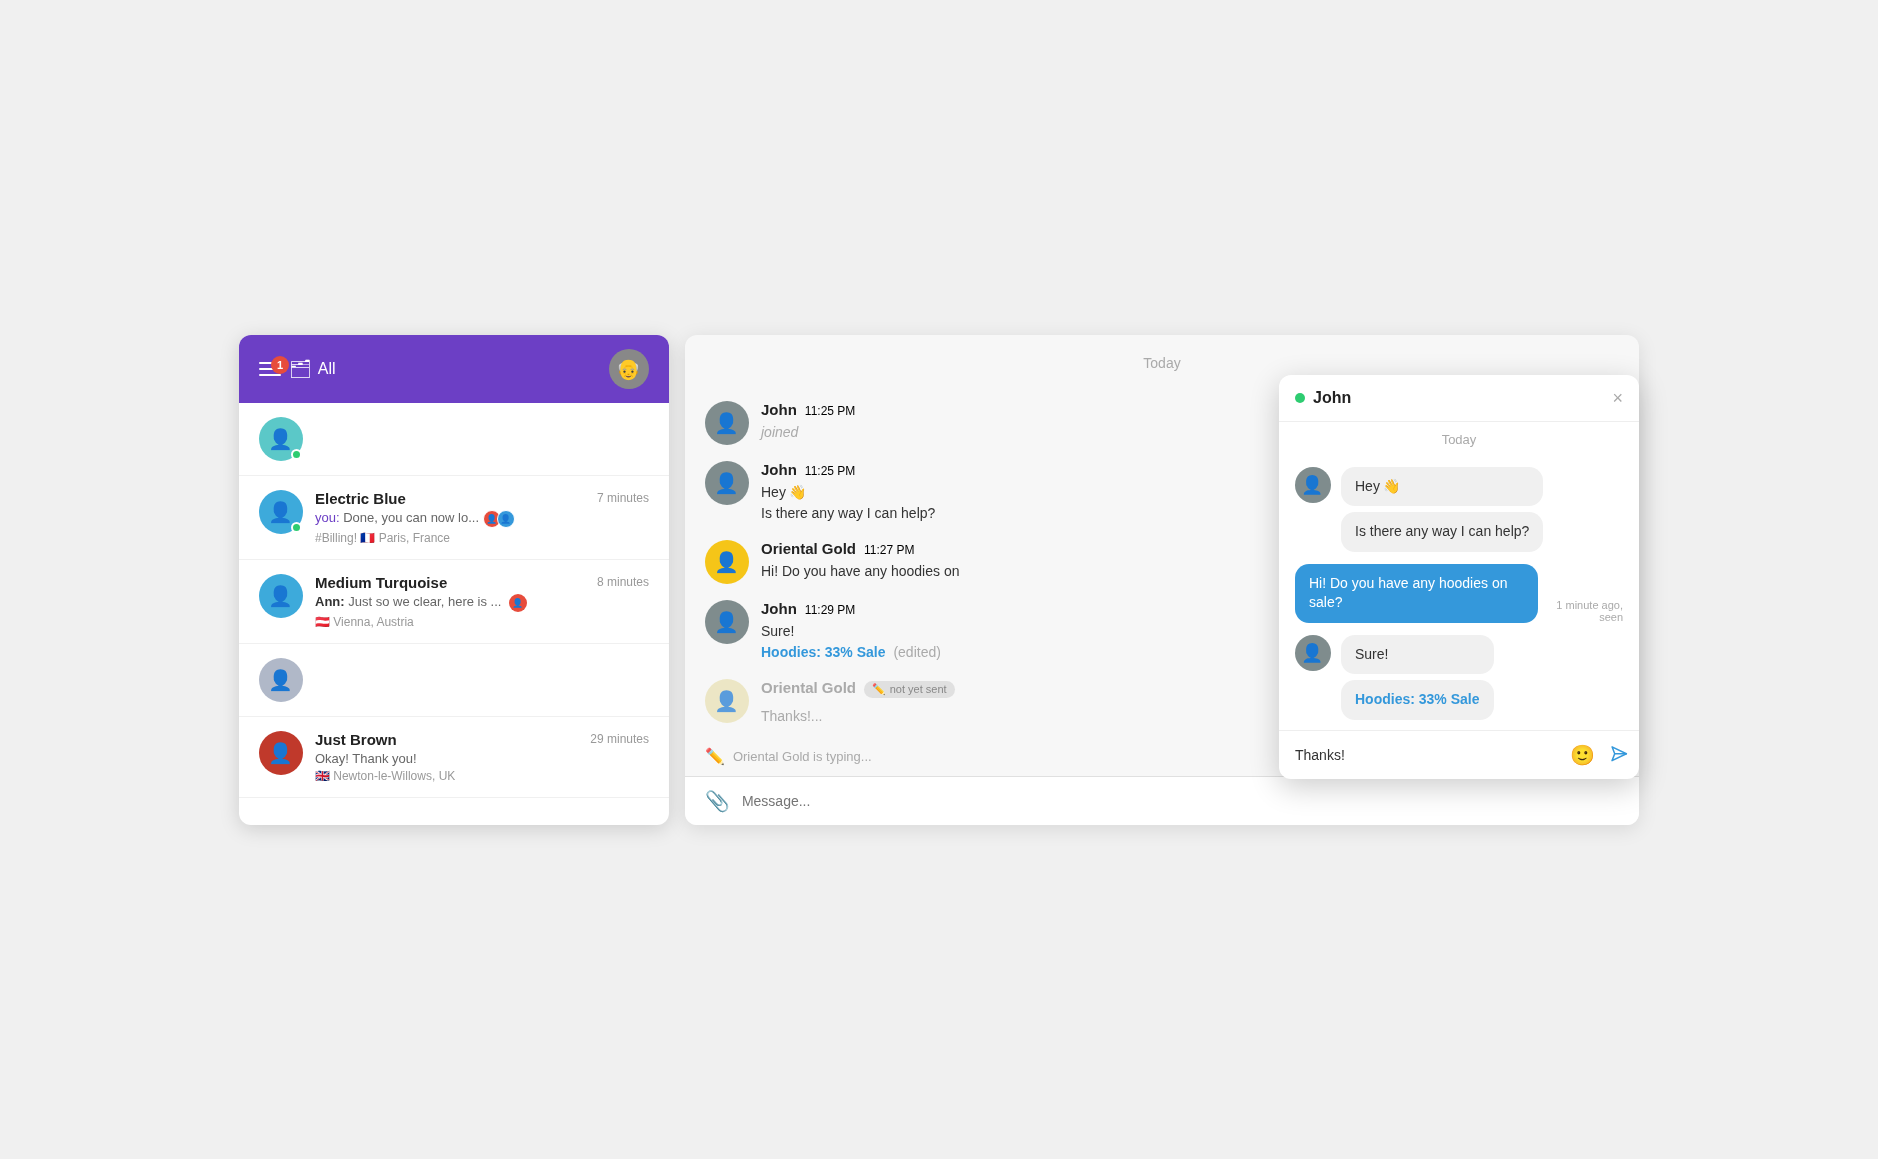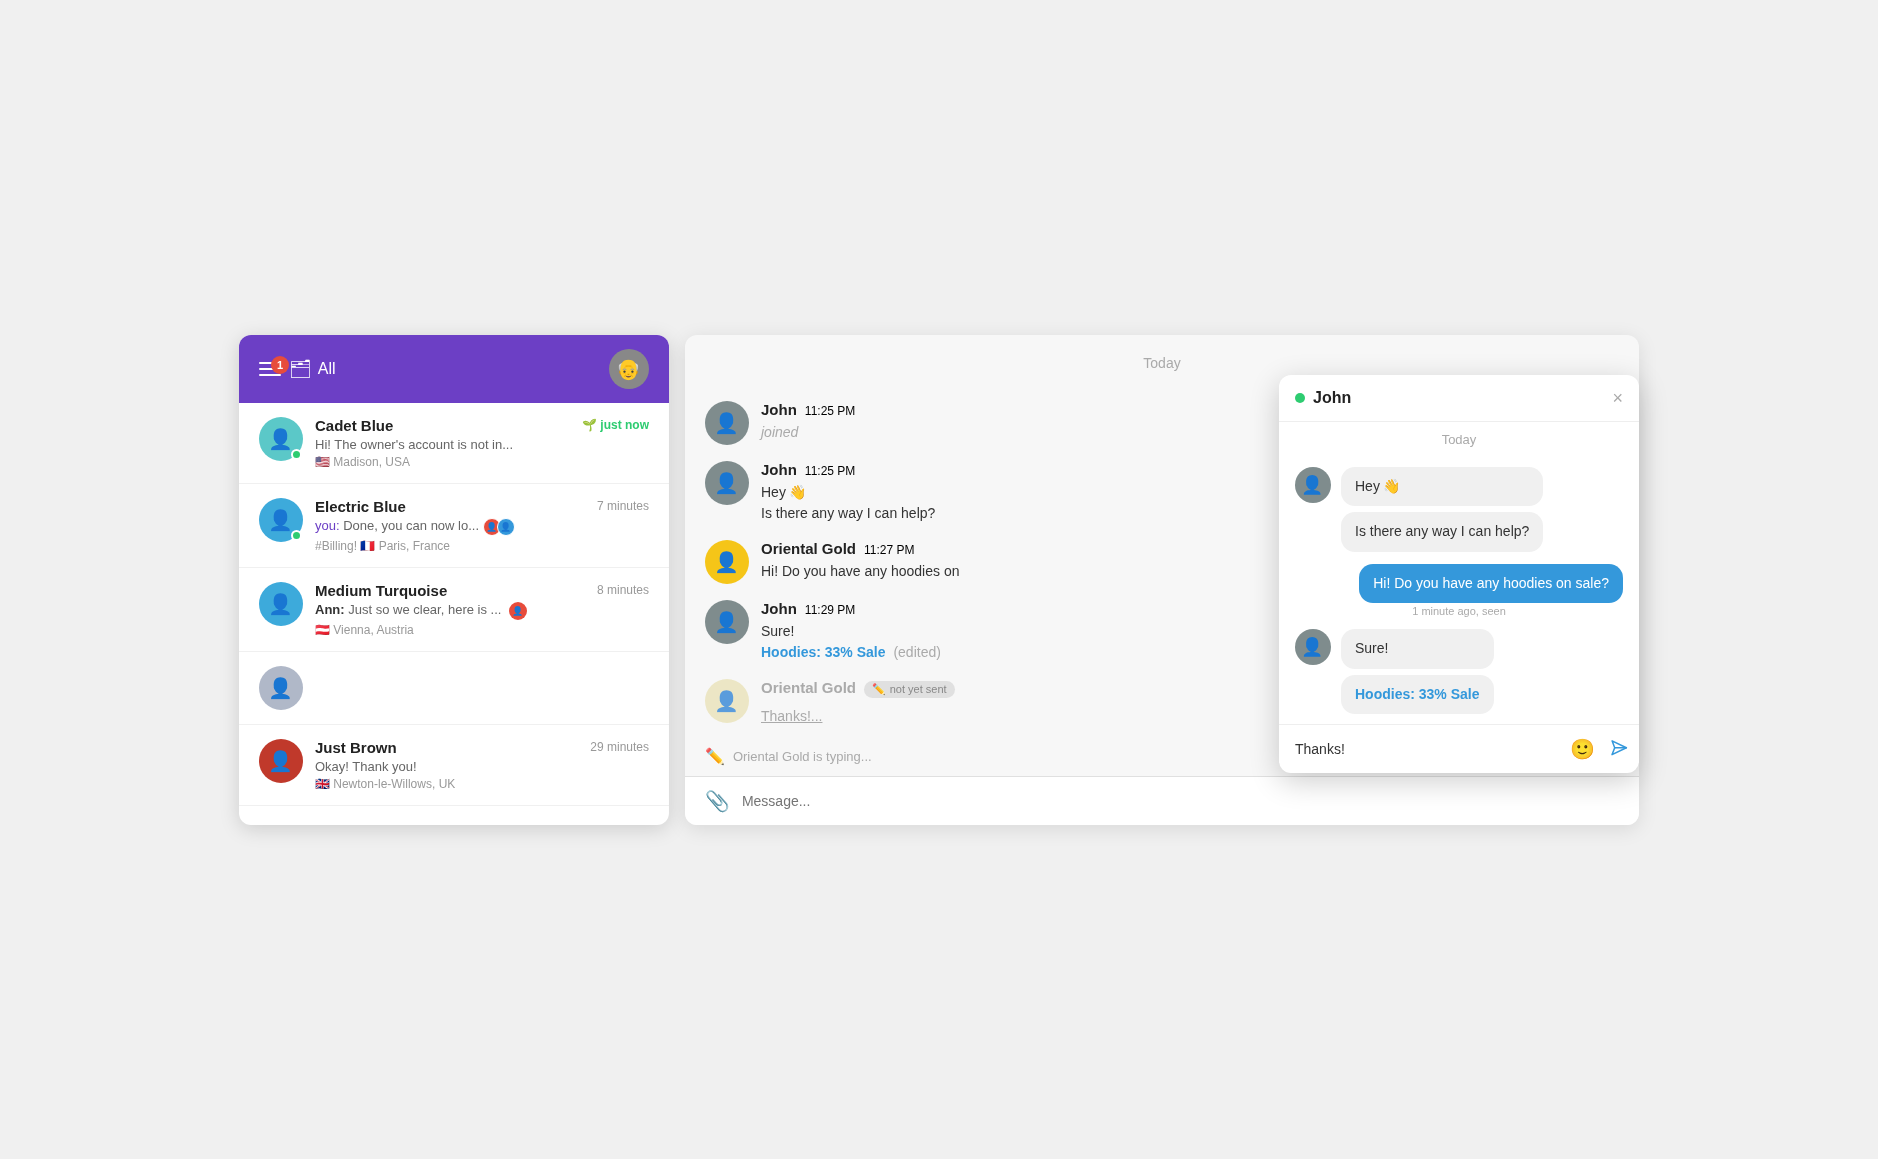--- a/index.html
+++ b/index.html
@@ -529,28 +529,20 @@
       </div>
     </div>
 
     <div class="conv-items">
 
       <div class="conv-item">
         <div class="conv-avatar av-cadet" style="color:#fff;">
           <span>👤</span>
           <div class="online-dot"></div>
         </div>
-        <div class="conv-body">
-          <div class="conv-top">
-            <span class="conv-name">Cadet Blue</span>
-            <span class="conv-time green">🌱 just now</span>
-          </div>
-          <div class="conv-preview">Hi! The owner's account is not in...</div>
-          <div class="conv-meta">🇺🇸 Madison, USA</div>
-        </div>
       </div>
 
       <div class="conv-item">
         <div class="conv-avatar av-electric" style="color:#fff;">
           <span>👤</span>
           <div class="online-dot"></div>
         </div>
         <div class="conv-body">
           <div class="conv-top">
             <span class="conv-name">Electric Blue</span>
@@ -673,21 +665,21 @@
       <div class="chat-message">
         <div class="chat-avatar" style="background:#e8e0b0;font-size:20px;opacity:0.7;">👤</div>
         <div class="msg-content">
           <div class="msg-header">
             <span class="msg-sender" style="color:#aaa;">Oriental Gold</span>
             <div class="msg-status">
               <span>✏️</span>
               not yet sent
             </div>
           </div>
-          <div class="msg-bubble" style="color:#aaa;text-decoration:underline;">Thanks!...</div>
+          <div class="msg-bubble" style="color:#aaa;">Thanks!...</div>
         </div>
       </div>
 
     </div>
 
     <div class="typing-indicator">
       <span class="typing-icon">✏️</span>
       <span>Oriental Gold is typing...</span>
     </div>
 
@@ -711,21 +703,21 @@
     <div class="mini-messages">
 
       <div class="mini-msg">
         <div class="mini-avatar" style="background:#7f8c8d;">👤</div>
         <div class="mini-bubble-wrap">
           <div class="mini-bubble">Hey 👋</div>
           <div class="mini-bubble">Is there any way I can help?</div>
         </div>
       </div>
 
-      <div style="display:flex; flex-direction:column; align-items:center;">
+      <div style="display:flex; flex-direction:row; align-items:flex-end;">
         <div class="mini-bubble outgoing">
           Hi! Do you have any hoodies on sale?
         </div>
         <div class="mini-seen">1 minute ago, seen</div>
       </div>
 
       <div class="mini-msg">
         <div class="mini-avatar" style="background:#7f8c8d;">👤</div>
         <div class="mini-bubble-wrap">
           <div class="mini-bubble">Sure!</div>

